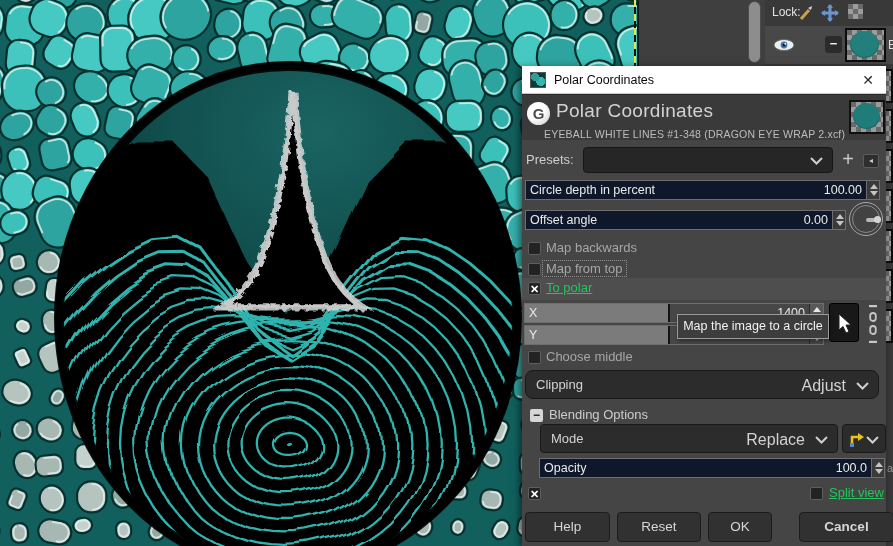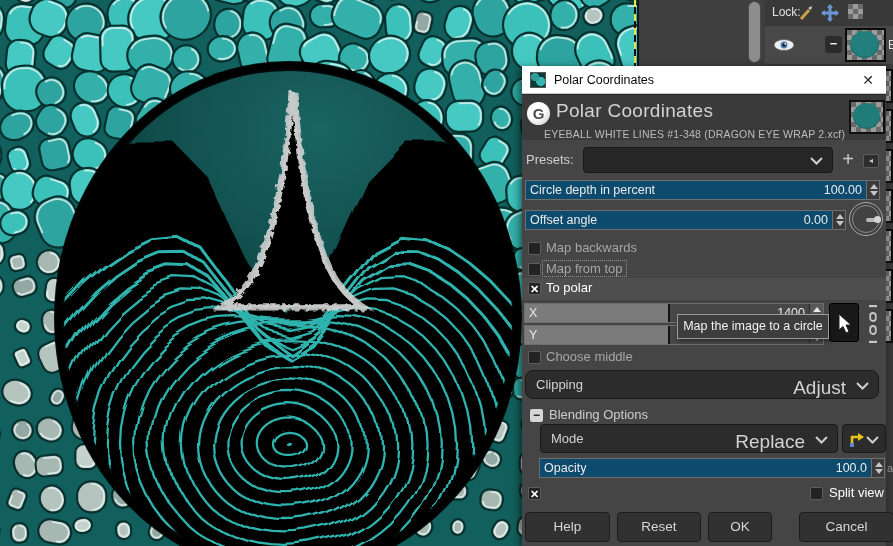--- a/index.html
+++ b/index.html
@@ -44,49 +44,49 @@
   .dlg-subtitle { position:absolute; left:22px; top:33px; font-size:10.5px; color:#bcbcbc; letter-spacing:.2px; }
   .hdr-thumb { position:absolute; left:327px; top:5px; width:36px; height:34px; border:2px solid #101010; }
   .hdr-thumb .tealcirc { position:absolute; left:2px; top:1px; width:27px; height:26px; border-radius:50%; background:radial-gradient(circle at 50% 45%, #1f7c79 0 62%, #135755 80%, #0d4240 100%); }
 
   .presets-label { position:absolute; left:4px; top:86px; font-size:13px; color:#cfcfcf; }
   .presets-select { position:absolute; left:61px; top:81px; width:250px; height:26px; background:#262626; border:1px solid #161616; border-radius:4px; }
   .chev { position:absolute; width:13px; height:8px; }
   .plus-btn { position:absolute; left:316px; top:84px; width:20px; height:20px; color:#c9c9c9; font-size:20px; line-height:19px; text-align:center; }
   .menu-btn { position:absolute; left:341px; top:88px; width:16px; height:14px; background:#2e2e2e; border:1px solid #5c5c5c; border-radius:2px; color:#c9c9c9; font-size:8px; text-align:center; line-height:12px; }
 
-  .sslider { position:absolute; height:20px; background:#0c4a6e; border:1px solid #6e6e6e; overflow:hidden; }
+  .sslider { position:absolute; height:20px; background:#0f172a; border:1px solid #6e6e6e; overflow:hidden; }
   .sslider .fill { position:absolute; left:0; top:0; bottom:0; background:#7b7b7b; }
   .sslider .sep { position:absolute; top:0; bottom:0; width:2px; background:#141414; }
   .sslider .lbl { position:absolute; left:4px; top:2px; font-size:12.5px; color:#eaeaea; }
   .sslider .val { position:absolute; top:2px; font-size:12.5px; color:#eaeaea; }
   .spinbox { position:absolute; width:13px; height:20px; background:#3a3a3a; border:1px solid #6e6e6e; border-left:none; }
   .spin-up, .spin-dn { position:absolute; left:3px; width:0; height:0; border-left:4px solid transparent; border-right:4px solid transparent; }
   .spin-up { top:3px; border-bottom:5px solid #c4c4c4; }
   .spin-dn { bottom:3px; border-top:5px solid #c4c4c4; }
 
   .dial { position:absolute; left:327px; top:136px; width:34px; height:34px; border:1px solid #a8a8a8; border-radius:50%; background:#424242; }
   .dial-inner { position:absolute; left:2px; top:2px; width:28px; height:28px; border:1px solid #8a8a8a; border-radius:50%; }
   .dial-handle { position:absolute; left:16px; top:15px; width:15px; height:4px; background:#b8b8b8; border-radius:2px; }
   .dial-knob { position:absolute; left:24px; top:13px; width:7px; height:7px; background:#d4d4d4; border-radius:50%; }
 
   .cb { position:absolute; width:13px; height:13px; background:#232323; border:1px solid #5e5e5e; border-radius:2px; color:#fff; font-size:11px; font-weight:bold; line-height:12px; text-align:center; }
   .cb.on::after { content:"\2715"; }
   .cb-label { position:absolute; font-size:13px; color:#a6a6a6; }
-  .cb-label.bright { color:#ffffff; }
+  .cb-label.bright { color:#22c55e;text-decoration:underline; }
   .cb-label.focus { outline:1px dotted #909090; padding:0 3px; }
   .hl-row { position:absolute; left:0; width:364px; height:22px; background:#4e4e4e; }
 
   .picker-btn { position:absolute; left:307px; top:237px; width:30px; height:39px; background:#181818; border:1px solid #000; border-radius:3px; }
   .chain { position:absolute; left:345px; top:239px; width:12px; height:38px; }
   .tooltip { position:absolute; left:155px; top:248px; width:152px; height:25px; background:#3d3d3d; border:1px solid #9b9b9b; color:#f2f2f2; font-size:12.5px; text-align:center; line-height:23px; z-index:9; box-shadow:1px 2px 4px rgba(0,0,0,.4); }
 
   .combo { position:absolute; background:#2c2c2c; border:1px solid #191919; border-radius:4px; }
   .combo .clbl { position:absolute; left:10px; top:6px; font-size:13px; color:#d2d2d2; }
-  .combo .cval { position:absolute; top:6px; font-size:19px; color:#d2d2d2; }
+  .combo .cval { position:absolute; top:6px; font-size:16px; color:#d2d2d2; }
 
   .expander-box { position:absolute; left:8px; top:343px; width:13px; height:13px; background:#d6d6d6; border-radius:2px; color:#141414; font-size:12px; font-weight:bold; text-align:center; line-height:12px; }
   .expander-label { position:absolute; left:27px; top:341px; font-size:13px; color:#cccccc; }
 
   .mode-reset-btn { position:absolute; left:320px; top:358px; width:44px; height:29px; background:#2c2c2c; border:1px solid #191919; border-radius:4px; }
 
   .btn { position:absolute; top:446px; height:30px; background:#313131; border:1px solid #1c1c1c; border-radius:4px; color:#d6d6d6; font-size:13.5px; text-align:center; line-height:28px; }
 </style>
 </head>
 <body>
@@ -1300,15 +1300,15 @@
       </div>
 
     <div class="cb on" style="left:6px; top:421px;"></div>
     <span class="cb-label" style="left:24px; top:419px;margin-top:32px;">Preview</span>
     <div class="cb" style="left:288px; top:421px;"></div>
     <span class="cb-label bright" style="left:307px; top:419px;">Split view</span>
 
     <div class="btn" style="left:3px; width:85px;">Help</div>
     <div class="btn" style="left:95px; width:84px;">Reset</div>
     <div class="btn" style="left:186px; width:64px;">OK</div>
-    <div class="btn" style="left:277px; width:95px;">Cancel</div>
+    <div class="btn" style="left:277px; width:95px;font-weight:bold;">Cancel</div>
   </div>
 </div>
 
 </body></html>

